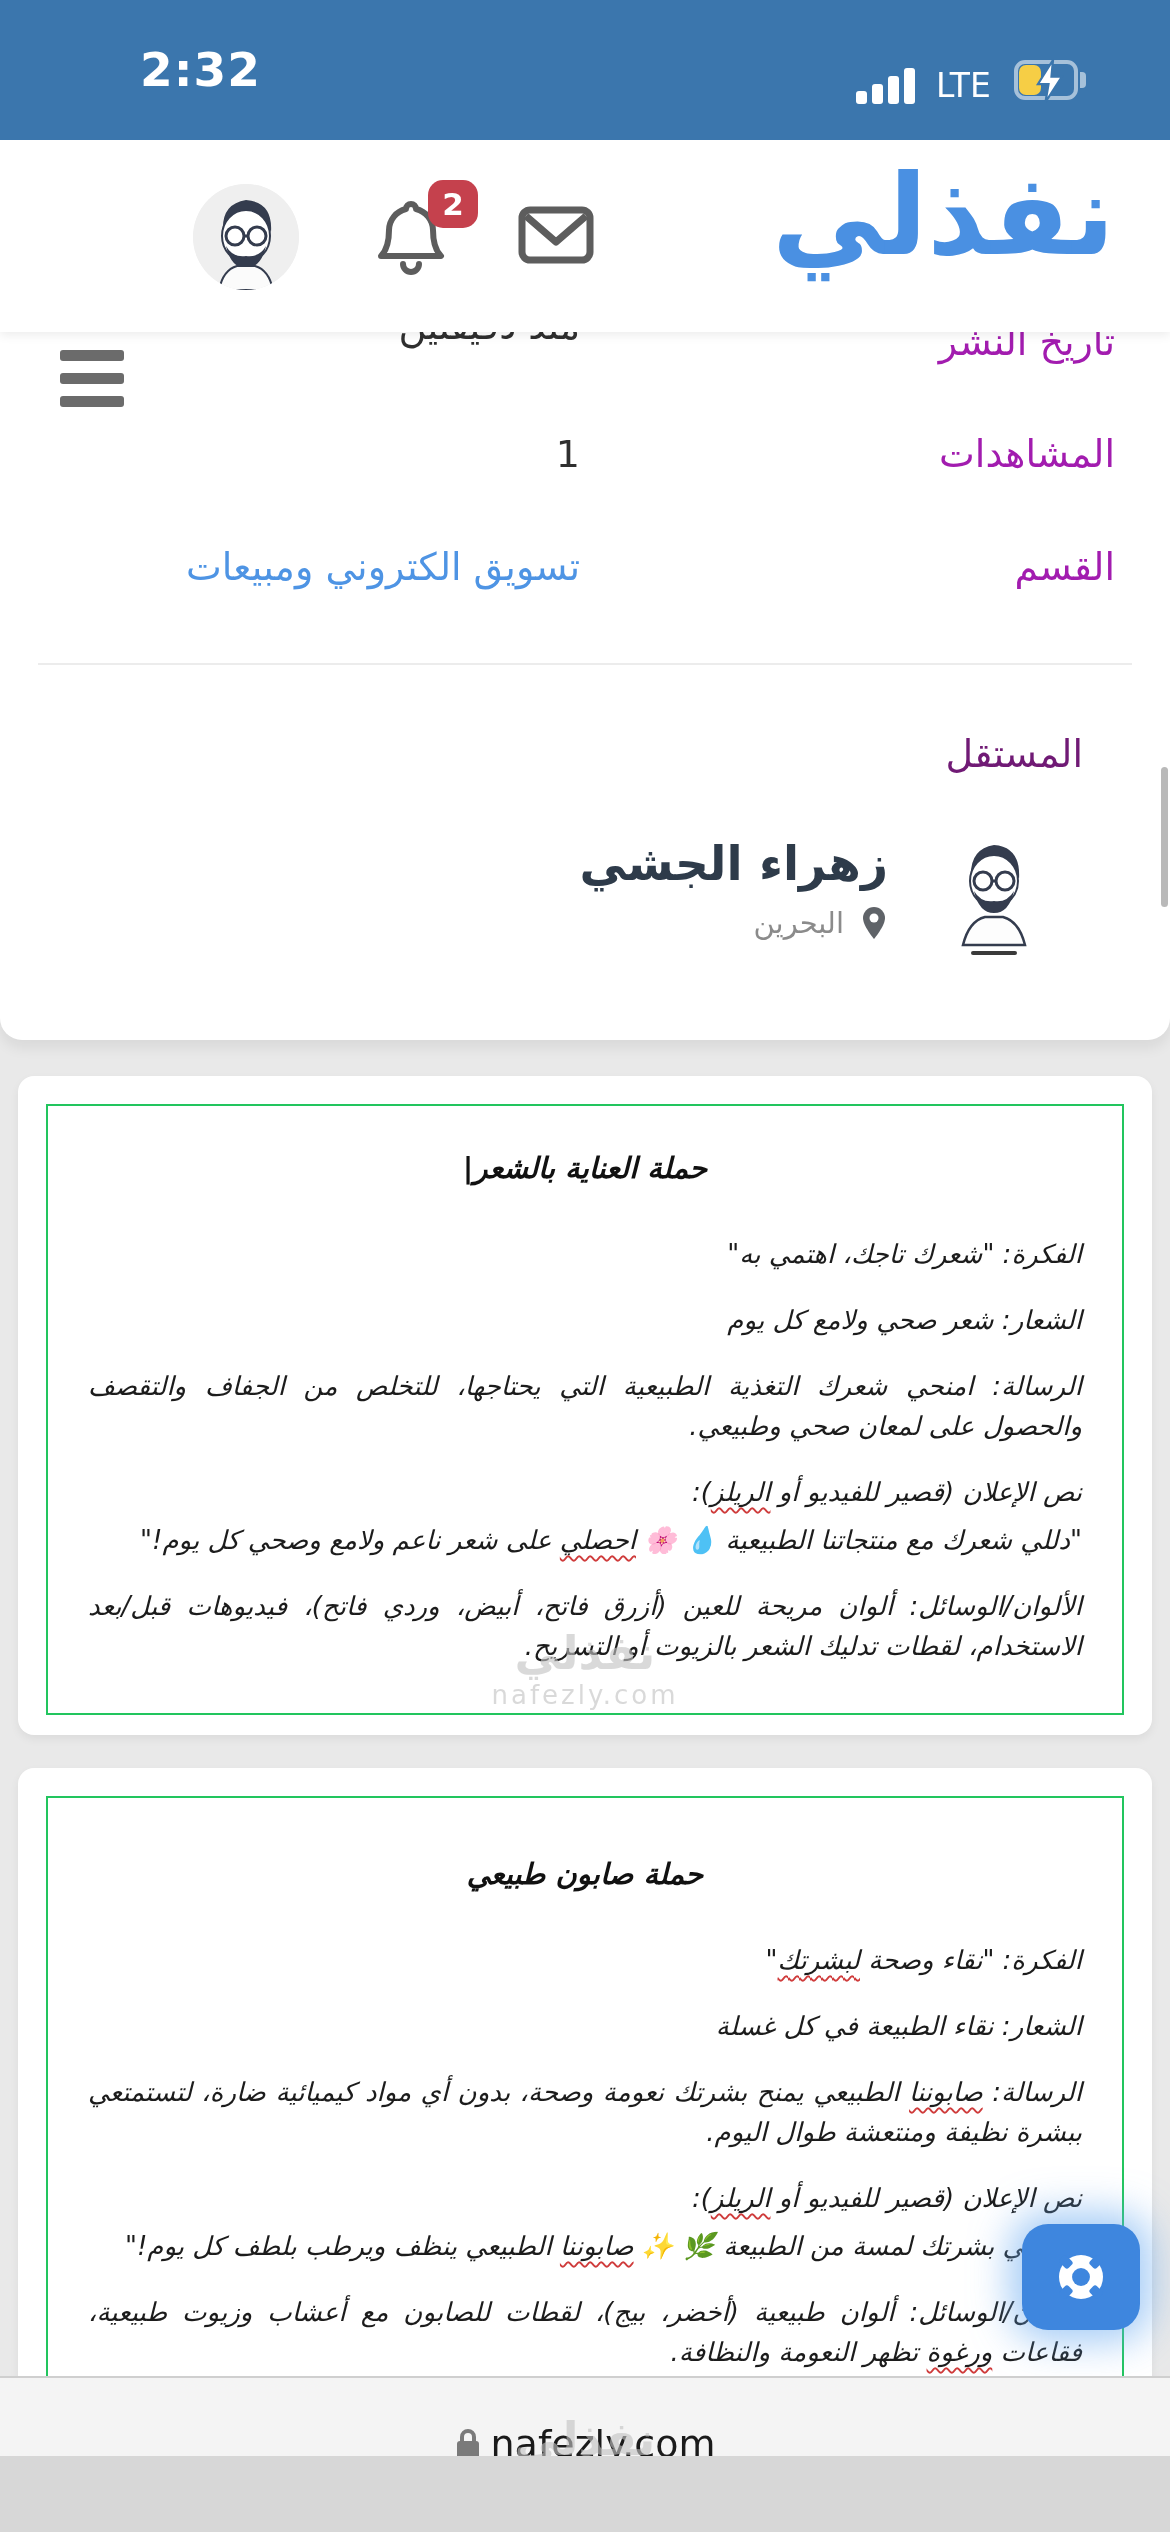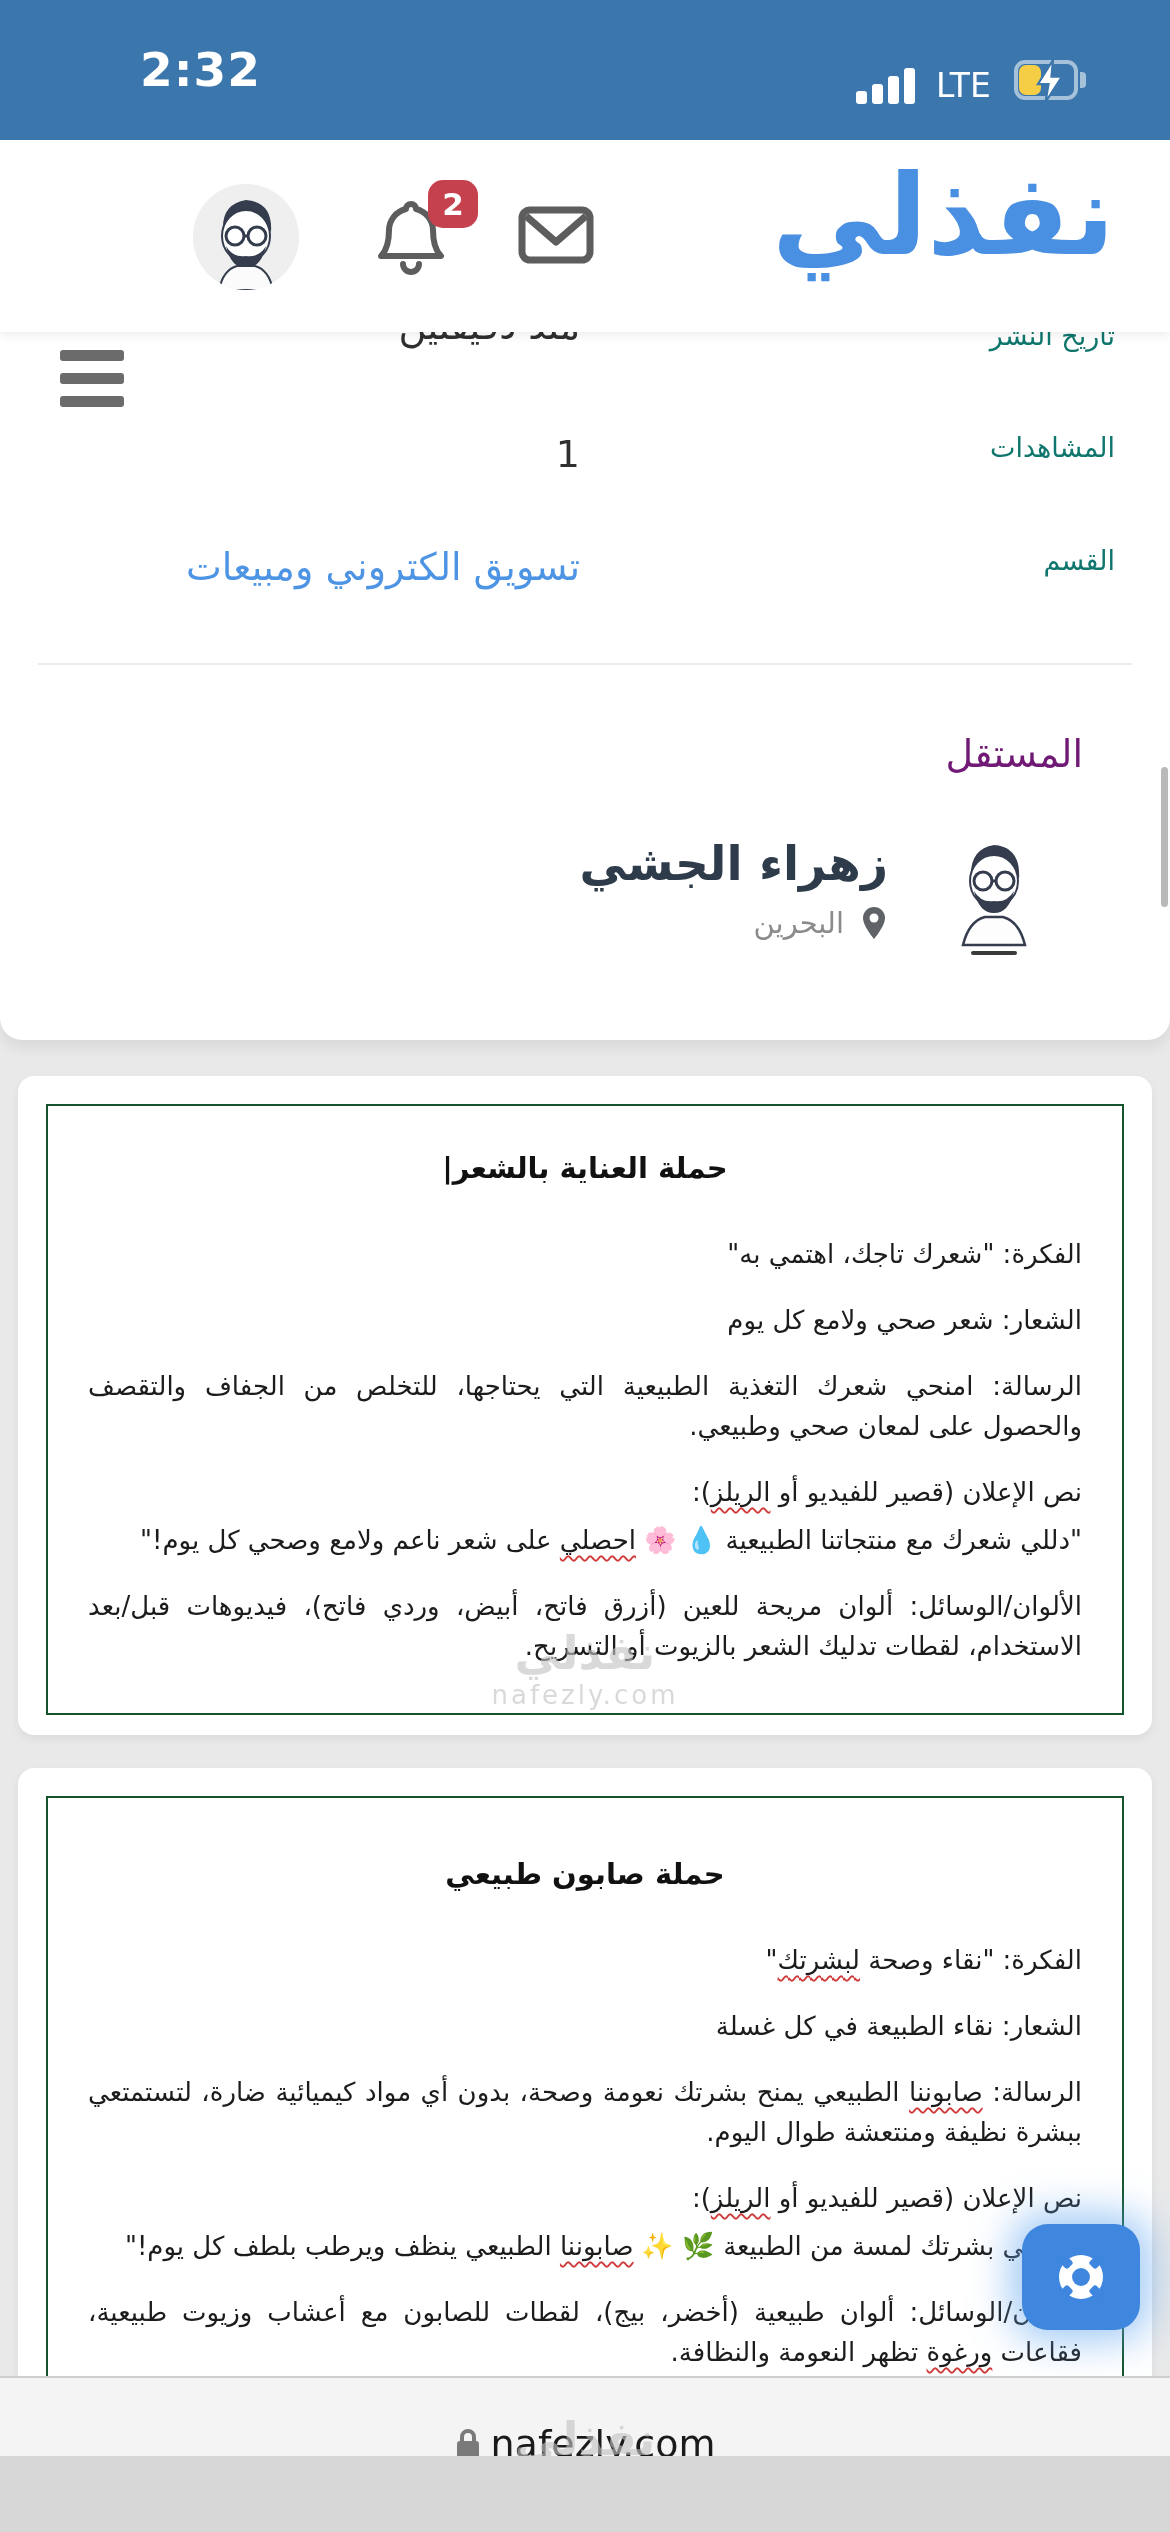--- a/index.html
+++ b/index.html
@@ -23,35 +23,35 @@
   .hamburger{position:absolute;right:1046px;left:60px;top:210px;width:64px;height:57px;cursor:pointer;}
   .hamburger i{display:block;width:64px;height:11px;background:#6b6b6b;border-radius:3px;margin-bottom:12px;}
   .avatar-circle{position:absolute;left:193px;top:44px;width:106px;height:106px;border-radius:50%;background:#efefef;overflow:hidden;}
   .bell{position:absolute;left:376px;top:58px;width:70px;height:80px;}
   .badge{position:absolute;left:428px;top:40px;width:50px;height:48px;background:#c5414d;border-radius:15px;color:#fff;font-size:31px;font-weight:700;text-align:center;line-height:48px;direction:ltr;}
   .envelope{position:absolute;left:518px;top:66px;width:76px;height:58px;}
   .logo{position:absolute;left:772px;top:8px;width:365px;text-align:left;color:#4a90e2;font-size:112px;font-weight:800;line-height:1.2;direction:rtl;}
 
   
   .meta-card{position:absolute;top:300px;left:0;width:1170px;height:740px;background:#fff;border-radius:0 0 22px 22px;box-shadow:0 8px 14px rgba(0,0,0,.07);z-index:10;}
-  .meta-label{position:absolute;right:55px;font-size:27px;color:#0f766e;font-weight:500;}
+  .meta-label{position:absolute;right:55px;font-size:38px;color:#a21caf;font-weight:500;}
   .meta-value{position:absolute;right:590px;font-size:38px;color:#2f2f2f;text-align:right;white-space:nowrap;}
   .meta-link{color:#4e94e4;cursor:pointer;}
   .divider{position:absolute;top:363px;right:38px;left:38px;height:2px;background:#ececec;}
   .freelancer-label{position:absolute;right:87px;top:432px;font-size:38px;color:#701a75;font-weight:500;}
   .fl-avatar{position:absolute;right:123px;top:522px;width:106px;height:152px;}
   .fl-name{position:absolute;right:282px;top:536px;font-size:47px;color:#2e3b4a;font-weight:600;cursor:pointer;}
   .fl-loc{position:absolute;right:284px;top:606px;display:flex;align-items:center;gap:18px;color:#8b8b8b;font-size:29px;}
   .scroll-thumb{position:absolute;left:1161px;top:767px;width:7px;height:140px;background:#b9b9b9;border-radius:4px;z-index:55;}
 
   
   .doc-card{position:absolute;left:18px;width:1134px;background:#fff;border-radius:16px;box-shadow:0 4px 10px rgba(0,0,0,.06);z-index:5;}
   .doc-card1{top:1076px;height:659px;}
   .doc-card2{top:1768px;height:632px;}
-  .doc-inner{position:absolute;left:28px;right:28px;top:28px;bottom:20px;border:2px solid #14532d;padding:40px 40px 16px 40px;overflow:hidden;background:#fff;}
+  .doc-inner{position:absolute;left:28px;right:28px;top:28px;bottom:20px;border:2px solid #22c55e;padding:40px 40px 16px 40px;overflow:hidden;background:#fff;font-style:italic;}
   .doc-inner-2{padding-top:54px;}
   .doc-p{direction:rtl;text-align:justify;font-size:26px;line-height:40px;color:#1c1c1c;margin:0 0 26px 0;}
   .doc-p.tight{margin-bottom:8px;}
   .doc-title{text-align:center;font-weight:700;font-size:29px;line-height:44px;margin-bottom:44px;color:#111;}
   .sq{text-decoration:underline;text-decoration-style:wavy;text-decoration-color:#cf3b3b;text-decoration-thickness:2px;text-underline-offset:6px;}
 
   
   .wm{position:absolute;left:0;right:0;text-align:center;color:#c3c3c3;opacity:.62;pointer-events:none;}
   .wm .wm-ar{font-size:46px;font-weight:800;letter-spacing:2px;}
   .wm .wm-en{font-size:26px;letter-spacing:3px;direction:ltr;}

